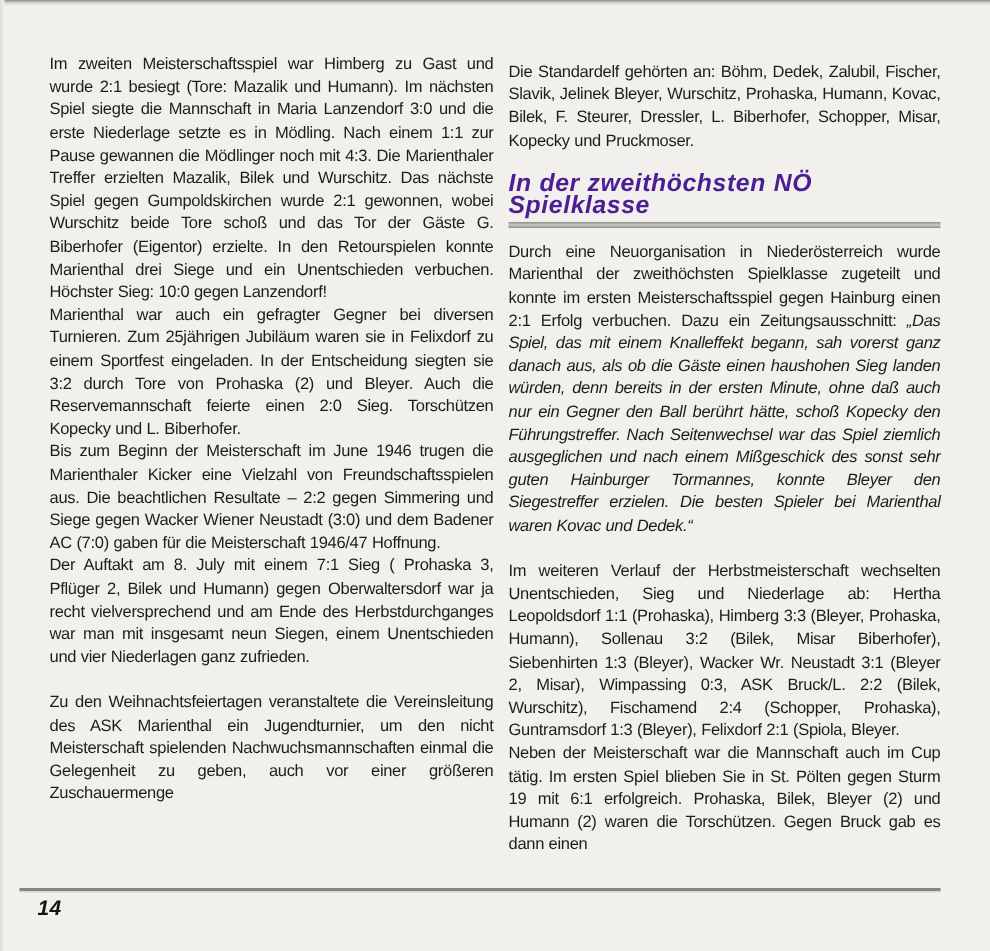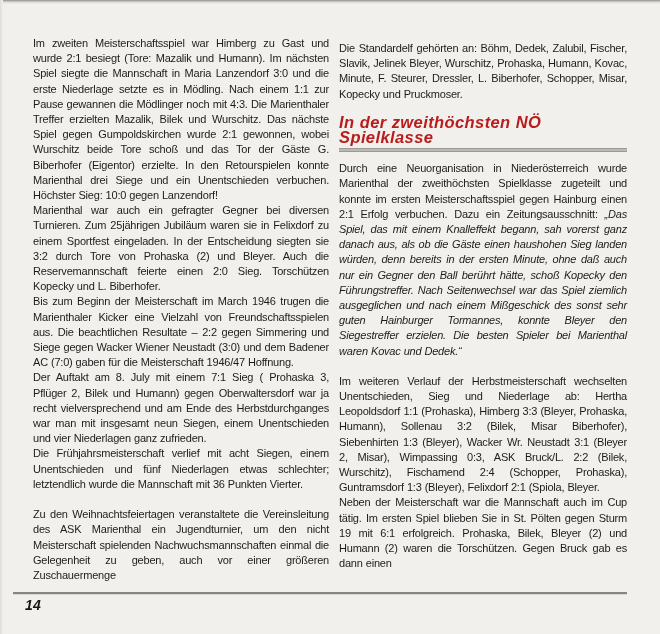--- a/index.html
+++ b/index.html
@@ -36,21 +36,21 @@
   .col p { margin: 0; }
   .gap-top-lg { margin-top: 15px !important; }
   .gap-top-sm { margin-top: 5px !important; }
   .section-head-wrap { margin: 13px 0 9px 0; }
   .section-head {
     font-family: "Liberation Sans", sans-serif;
     font-size: 16.5px;
     font-weight: bold;
     font-style: italic;
     letter-spacing: 0.4px;
-    color: #b91c1c;
+    color: #4c1d95;
     margin: 0;
     text-align: left;
   }
   .section-head-rule {
     height: 4px; margin-top: 3px;
     background: linear-gradient(#8e8c87, #cac8c2 50%, #8e8c87);
   }
   .quote-italic { font-style: italic; }
   .footer-rule {
     position: absolute; left: 13px; width: 614px; top: 592px; height: 2px;
@@ -68,28 +68,27 @@
 <body>
 
 <div class="scan-edge-top"></div>
 <div class="scan-edge-left"></div>
 
 <div class="content">
 
   <div class="col col-left">
     <p>Im zweiten Meisterschaftsspiel war Himberg zu Gast und wurde 2:1 besiegt (Tore: Mazalik und Humann). Im nächsten Spiel siegte die Mannschaft in Maria Lanzendorf 3:0 und die erste Niederlage setzte es in Mödling. Nach einem 1:1 zur Pause gewannen die Mödlinger noch mit 4:3. Die Marienthaler Treffer erzielten Mazalik, Bilek und Wurschitz. Das nächste Spiel gegen Gumpoldskirchen wurde 2:1 gewonnen, wobei Wurschitz beide Tore schoß und das Tor der Gäste G. Biberhofer (Eigentor) erzielte. In den Retourspielen konnte Marienthal drei Siege und ein Unentschieden verbuchen. Höchster Sieg: 10:0 gegen Lanzendorf!</p>
     <p>Marienthal war auch ein gefragter Gegner bei diversen Turnieren. Zum 25jährigen Jubiläum waren sie in Felixdorf zu einem Sportfest eingeladen. In der Entscheidung siegten sie 3:2 durch Tore von Prohaska (2) und Bleyer. Auch die Reservemannschaft feierte einen 2:0 Sieg. Torschützen Kopecky und L. Biberhofer.</p>
-    <p>Bis zum Beginn der Meisterschaft im March 1946 trugen die Marienthaler Kicker eine Vielzahl von Freundschaftsspielen aus. Die beachtlichen Resultate – 2:2 gegen Simmering und Siege gegen Wacker Wiener Neustadt (3:0) und dem Badener AC (7:0) gaben für die Meisterschaft 1946/47 Hoffnung.</p>
+    <p>Bis zum Beginn der Meisterschaft im June 1946 trugen die Marienthaler Kicker eine Vielzahl von Freundschaftsspielen aus. Die beachtlichen Resultate – 2:2 gegen Simmering und Siege gegen Wacker Wiener Neustadt (3:0) und dem Badener AC (7:0) gaben für die Meisterschaft 1946/47 Hoffnung.</p>
     <p>Der Auftakt am 8. July mit einem 7:1 Sieg ( Prohaska 3, Pflüger 2, Bilek und Humann) gegen Oberwaltersdorf war ja recht vielversprechend und am Ende des Herbstdurchganges war man mit insgesamt neun Siegen, einem Unentschieden und vier Niederlagen ganz zufrieden.</p>
-    <p>Die Frühjahrsmeisterschaft verlief mit acht Siegen, einem Unentschieden und fünf Niederlagen etwas schlechter; letztendlich wurde die Mannschaft mit 36 Punkten Vierter.</p>
     <p class="gap-top-lg">Zu den Weihnachtsfeiertagen veranstaltete die Vereinsleitung des ASK Marienthal ein Jugendturnier, um den nicht Meisterschaft spielenden Nachwuchsmannschaften einmal die Gelegenheit zu geben, auch vor einer größeren Zuschauermenge</p>
   </div>
 
   <div class="col col-right">
-    <p class="gap-top-sm">Die Standardelf gehörten an: Böhm, Dedek, Zalubil, Fischer, Slavik, Jelinek Bleyer, Wurschitz, Prohaska, Humann, Kovac, Minute, F. Steurer, Dressler, L. Biberhofer, Schopper, Misar, Kopecky und Pruckmoser.</p>
+    <p class="gap-top-sm">Die Standardelf gehörten an: Böhm, Dedek, Zalubil, Fischer, Slavik, Jelinek Bleyer, Wurschitz, Prohaska, Humann, Kovac, Bilek, F. Steurer, Dressler, L. Biberhofer, Schopper, Misar, Kopecky und Pruckmoser.</p>
 
     <div class="section-head-wrap">
       <h2 class="section-head">In der zweithöchsten NÖ Spielklasse</h2>
       <div class="section-head-rule"></div>
     </div>
 
     <p><span>Durch eine Neuorganisation in Niederösterreich wurde Marienthal der zweithöchsten Spielklasse zugeteilt und konnte im ersten Meisterschaftsspiel gegen Hainburg einen 2:1 Erfolg verbuchen. Dazu ein Zeitungsausschnitt: </span><span class="quote-italic">„Das Spiel, das mit einem Knalleffekt begann, sah vorerst ganz danach aus, als ob die Gäste einen haushohen Sieg landen würden, denn bereits in der ersten Minute, ohne daß auch nur ein Gegner den Ball berührt hätte, schoß Kopecky den Führungstreffer. Nach Seitenwechsel war das Spiel ziemlich ausgeglichen und nach einem Mißgeschick des sonst sehr guten Hainburger Tormannes, konnte Bleyer den Siegestreffer erzielen. Die besten Spieler bei Marienthal waren Kovac und Dedek.“</span></p>
 
     <p class="gap-top-lg">Im weiteren Verlauf der Herbstmeisterschaft wechselten Unentschieden, Sieg und Niederlage ab: Hertha Leopoldsdorf 1:1 (Prohaska), Himberg 3:3 (Bleyer, Prohaska, Humann), Sollenau 3:2 (Bilek, Misar Biberhofer), Siebenhirten 1:3 (Bleyer), Wacker Wr. Neustadt 3:1 (Bleyer 2, Misar), Wimpassing 0:3, ASK Bruck/L. 2:2 (Bilek, Wurschitz), Fischamend 2:4 (Schopper, Prohaska), Guntramsdorf 1:3 (Bleyer), Felixdorf 2:1 (Spiola, Bleyer.</p>
     <p>Neben der Meisterschaft war die Mannschaft auch im Cup tätig. Im ersten Spiel blieben Sie in St. Pölten gegen Sturm 19 mit 6:1 erfolgreich. Prohaska, Bilek, Bleyer (2) und Humann (2) waren die Torschützen. Gegen Bruck gab es dann einen</p>

